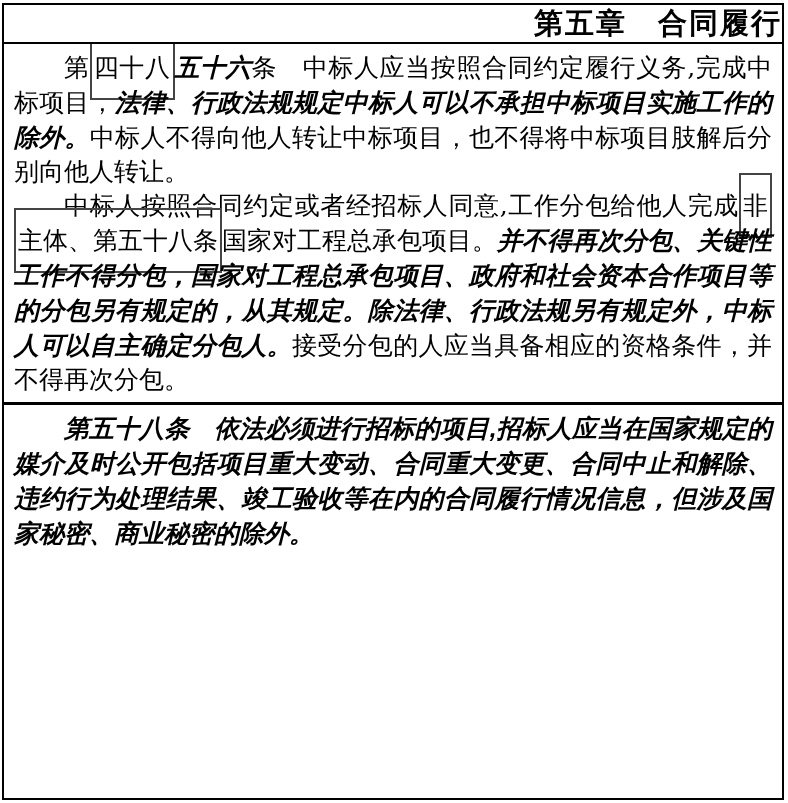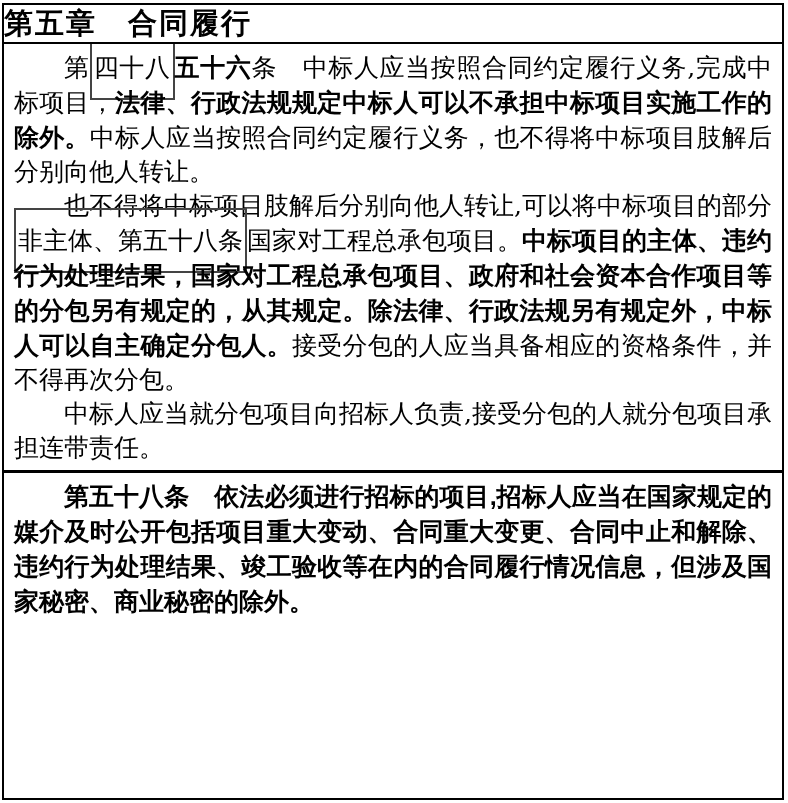--- a/index.html
+++ b/index.html
@@ -23,21 +23,21 @@
     right: 4px;
     bottom: 3px;
     border: 2px solid #000000;
     display: flex;
     flex-direction: column;
     background: #ffffff;
     box-sizing: border-box;
   }
   .title-row {
     flex: 0 0 auto;
-    text-align: left;
+    text-align: right;
     font-family: "Liberation Sans", sans-serif;
     font-weight: bold;
     font-size: 29px;
     line-height: 34px;
     padding: 1px 0 2px 0;
     border-bottom: 2px solid #000000;
     letter-spacing: 2px;
   }
   .section {
     flex: 0 0 auto;
@@ -57,20 +57,21 @@
     text-indent: 2em;
     font-family: "DejaVu Serif", serif;
   }
   .run-kai {
     font-family: "DejaVu Serif", serif;
     font-weight: normal;
   }
   .run-bold {
     font-family: "Liberation Sans", sans-serif;
     font-weight: bold;
+    font-style: italic;
   }
   .run-boxed {
     font-family: "DejaVu Serif", serif;
     font-weight: normal;
     border: 2px solid #444444;
     padding: 16px 2px;
     -webkit-box-decoration-break: clone;
     box-decoration-break: clone;
     margin-top: 31px;
   }
@@ -78,27 +79,24 @@
 </head>
 <body>
 
 <div class="canvas">
   <div class="frame">
 
     <div class="title-row">第五章　合同履行</div>
 
     <div class="section">
       <p>
-        <span class="run-kai">第</span><span class="run-boxed">四十八</span><span class="run-bold">五十六</span><span class="run-kai">条　中标人应当按照合同约定履行义务,完成中标项目，</span><span class="run-bold">法律、行政法规规定中标人可以不承担中标项目实施工作的除外。</span><span class="run-kai">中标人应当按照合同约定履行义务，也不得将中标项目肢解后分别向他人转让。</span>
+        <span class="run-kai">第</span><span class="run-boxed">四十八</span><span class="run-bold">五十六</span><span class="run-kai">条　中标人应当按照合同约定履行义务,完成中标项目，</span><span class="run-bold">法律、行政法规规定中标人可以不承担中标项目实施工作的除外。</span><span class="run-kai">中标人不得向他人转让中标项目，也不得将中标项目肢解后分别向他人转让。</span>
       </p>
       <p>
-        <span class="run-kai">也不得将中标项目肢解后分别向他人转让,可以将中标项目的部分</span><span class="run-boxed">非主体、第五十八条</span><span class="run-kai">国家对工程总承包项目。</span><span class="run-bold">中标项目的主体、违约行为处理结果，国家对工程总承包项目、政府和社会资本合作项目等的分包另有规定的，从其规定。除法律、行政法规另有规定外，中标人可以自主确定分包人。</span><span class="run-kai">接受分包的人应当具备相应的资格条件，并不得再次分包。</span>
-      </p>
-      <p>
-        <span class="run-kai">中标人应当就分包项目向招标人负责,接受分包的人就分包项目承担连带责任。</span>
+        <span class="run-kai">中标人按照合同约定或者经招标人同意,工作分包给他人完成</span><span class="run-boxed">非主体、第五十八条</span><span class="run-kai">国家对工程总承包项目。</span><span class="run-bold">并不得再次分包、关键性工作不得分包，国家对工程总承包项目、政府和社会资本合作项目等的分包另有规定的，从其规定。除法律、行政法规另有规定外，中标人可以自主确定分包人。</span><span class="run-kai">接受分包的人应当具备相应的资格条件，并不得再次分包。</span>
       </p>
     </div>
 
 
     <div class="section last">
       <p>
         <span class="run-bold">第五十八条　依法必须进行招标的项目,招标人应当在国家规定的媒介及时公开包括项目重大变动、合同重大变更、合同中止和解除、违约行为处理结果、竣工验收等在内的合同履行情况信息，但涉及国家秘密、商业秘密的除外。</span>
       </p>
     </div>
 

